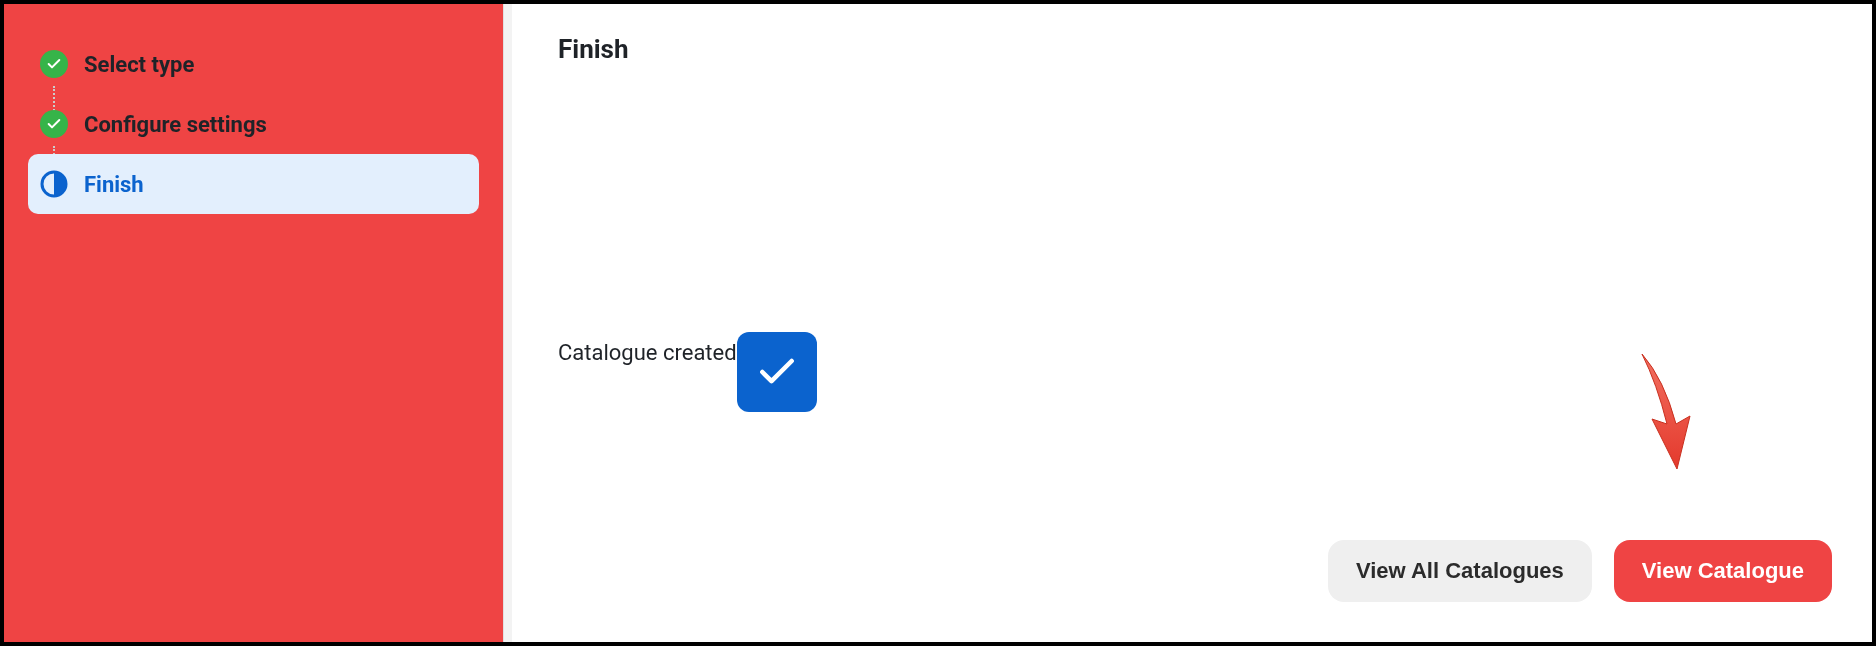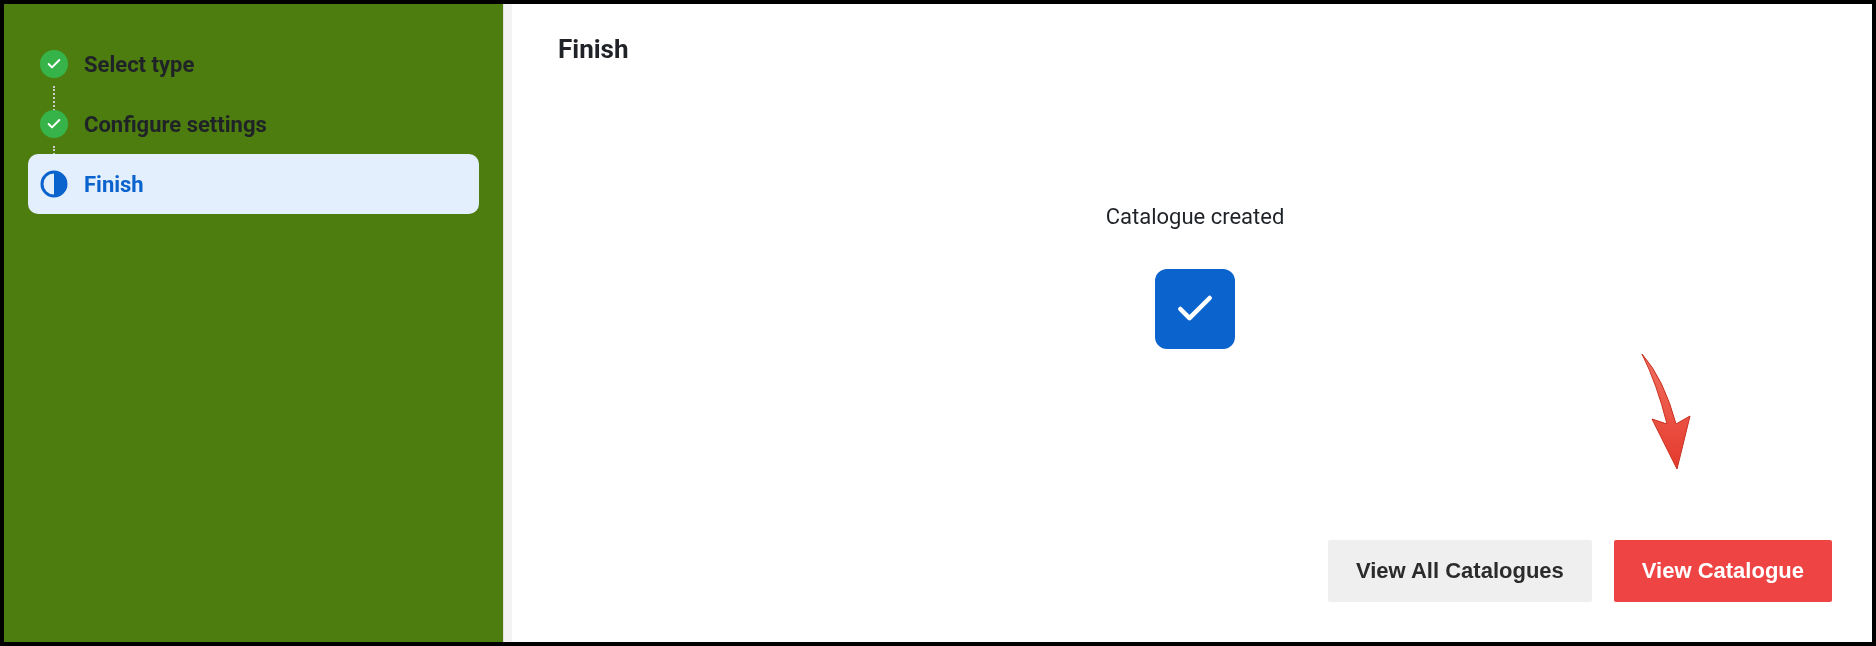--- a/index.html
+++ b/index.html
@@ -15,21 +15,21 @@
       height: 646px;
       border: 4px solid #000;
       display: flex;
       position: relative;
     }
     
     .sidebar {
       width: 500px;
       padding: 30px 24px;
       border-right: 1px solid #e0e0e0;
-      background: #4d7c0f;
+      background: #ef4444;
     }
     
     .step-item {
       display: flex;
       align-items: center;
       padding: 16px 12px;
       gap: 16px;
       position: relative;
     }
     
@@ -93,21 +93,21 @@
     .main-title {
       font-size: 26px;
       font-weight: 700;
       color: #1f2328;
       margin-bottom: 40px;
     }
     
     .success-area {
       flex: 1;
       display: flex;
-      flex-direction: column;
+      flex-direction: row;
       align-items: center;
       justify-content: flex-start;
       padding-top: 100px;
     }
     
     .success-message {
       font-size: 22px;
       color: #1f2328;
       margin-bottom: 40px;
     }
@@ -132,21 +132,21 @@
       justify-content: flex-end;
       gap: 22px;
       padding-bottom: 10px;
     }
     
     .btn {
       padding: 18px 28px;
       font-size: 22px;
       font-weight: 600;
       border: none;
-      border-radius: 2px;
+      border-radius: 16px;
       cursor: pointer;
       text-align: center;
     }
     
     .btn-secondary {
       background: #efefef;
       color: #2b2b2b;
     }
     
     .btn-primary {

